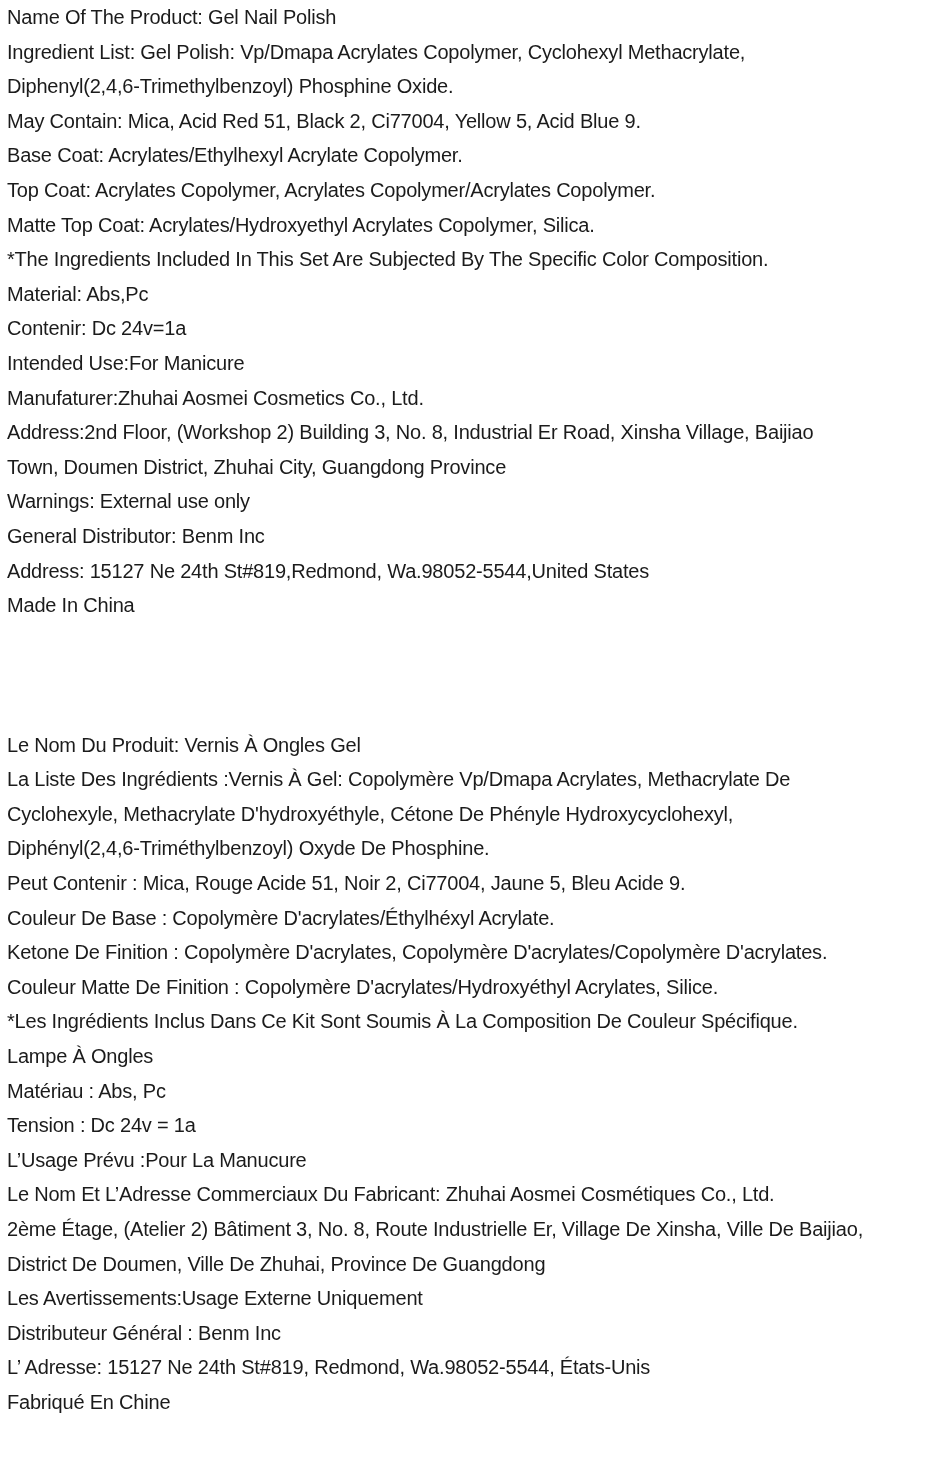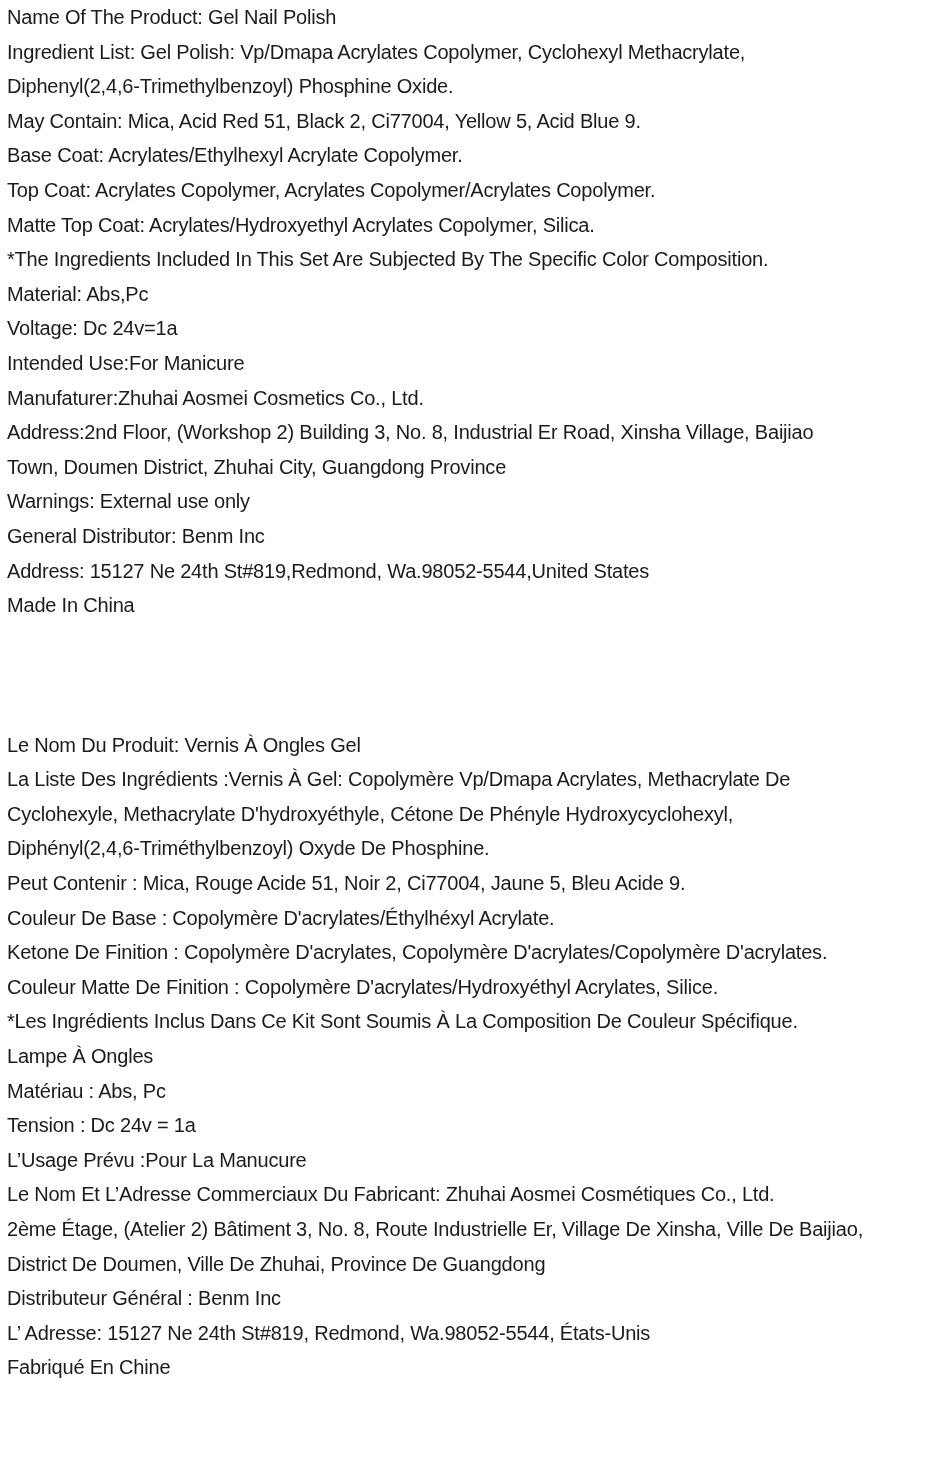--- a/index.html
+++ b/index.html
@@ -40,21 +40,21 @@
   <div class="label-section">
       <div class="line">Name Of The Product: Gel Nail Polish</div>
       <div class="line">Ingredient List: Gel Polish: Vp/Dmapa Acrylates Copolymer, Cyclohexyl Methacrylate,</div>
       <div class="line">Diphenyl(2,4,6-Trimethylbenzoyl) Phosphine Oxide.</div>
       <div class="line">May Contain: Mica, Acid Red 51, Black 2, Ci77004, Yellow 5, Acid Blue 9.</div>
       <div class="line">Base Coat: Acrylates/Ethylhexyl Acrylate Copolymer.</div>
       <div class="line">Top Coat: Acrylates Copolymer, Acrylates Copolymer/Acrylates Copolymer.</div>
       <div class="line">Matte Top Coat: Acrylates/Hydroxyethyl Acrylates Copolymer, Silica.</div>
       <div class="line">*The Ingredients Included In This Set Are Subjected By The Specific Color Composition.</div>
       <div class="line">Material: Abs,Pc</div>
-      <div class="line">Voltage: Dc 24v=1a</div>
+      <div class="line">Contenir: Dc 24v=1a</div>
       <div class="line">Intended Use:For Manicure</div>
       <div class="line">Manufaturer:Zhuhai Aosmei Cosmetics Co., Ltd.</div>
       <div class="line">Address:2nd Floor, (Workshop 2) Building 3, No. 8, Industrial Er Road, Xinsha Village, Baijiao</div>
       <div class="line">Town, Doumen District, Zhuhai City, Guangdong Province</div>
       <div class="line">Warnings: External use only</div>
       <div class="line">General Distributor: Benm Inc</div>
       <div class="line">Address: 15127 Ne 24th St#819,Redmond, Wa.98052-5544,United States</div>
       <div class="line">Made In China</div>
     </div>
 
@@ -70,17 +70,18 @@
       <div class="line">Ketone De Finition : Copolymère D'acrylates, Copolymère D'acrylates/Copolymère D'acrylates.</div>
       <div class="line">Couleur Matte De Finition : Copolymère D'acrylates/Hydroxyéthyl Acrylates, Silice.</div>
       <div class="line">*Les Ingrédients Inclus Dans Ce Kit Sont Soumis À La Composition De Couleur Spécifique.</div>
       <div class="line">Lampe À Ongles</div>
       <div class="line">Matériau : Abs, Pc</div>
       <div class="line">Tension : Dc 24v = 1a</div>
       <div class="line">L’Usage Prévu :Pour La Manucure</div>
       <div class="line">Le Nom Et L’Adresse Commerciaux Du Fabricant: Zhuhai Aosmei Cosmétiques Co., Ltd.</div>
       <div class="line">2ème Étage, (Atelier 2) Bâtiment 3, No. 8, Route Industrielle Er, Village De Xinsha, Ville De Baijiao,</div>
       <div class="line">District De Doumen, Ville De Zhuhai, Province De Guangdong</div>
+      <div class="line">Les Avertissements:Usage Externe Uniquement</div>
       <div class="line">Distributeur Général : Benm Inc</div>
       <div class="line">L’ Adresse: 15127 Ne 24th St#819, Redmond, Wa.98052-5544, États-Unis</div>
       <div class="line">Fabriqué En Chine</div>
     </div>
 </div>
 
 </body></html>

